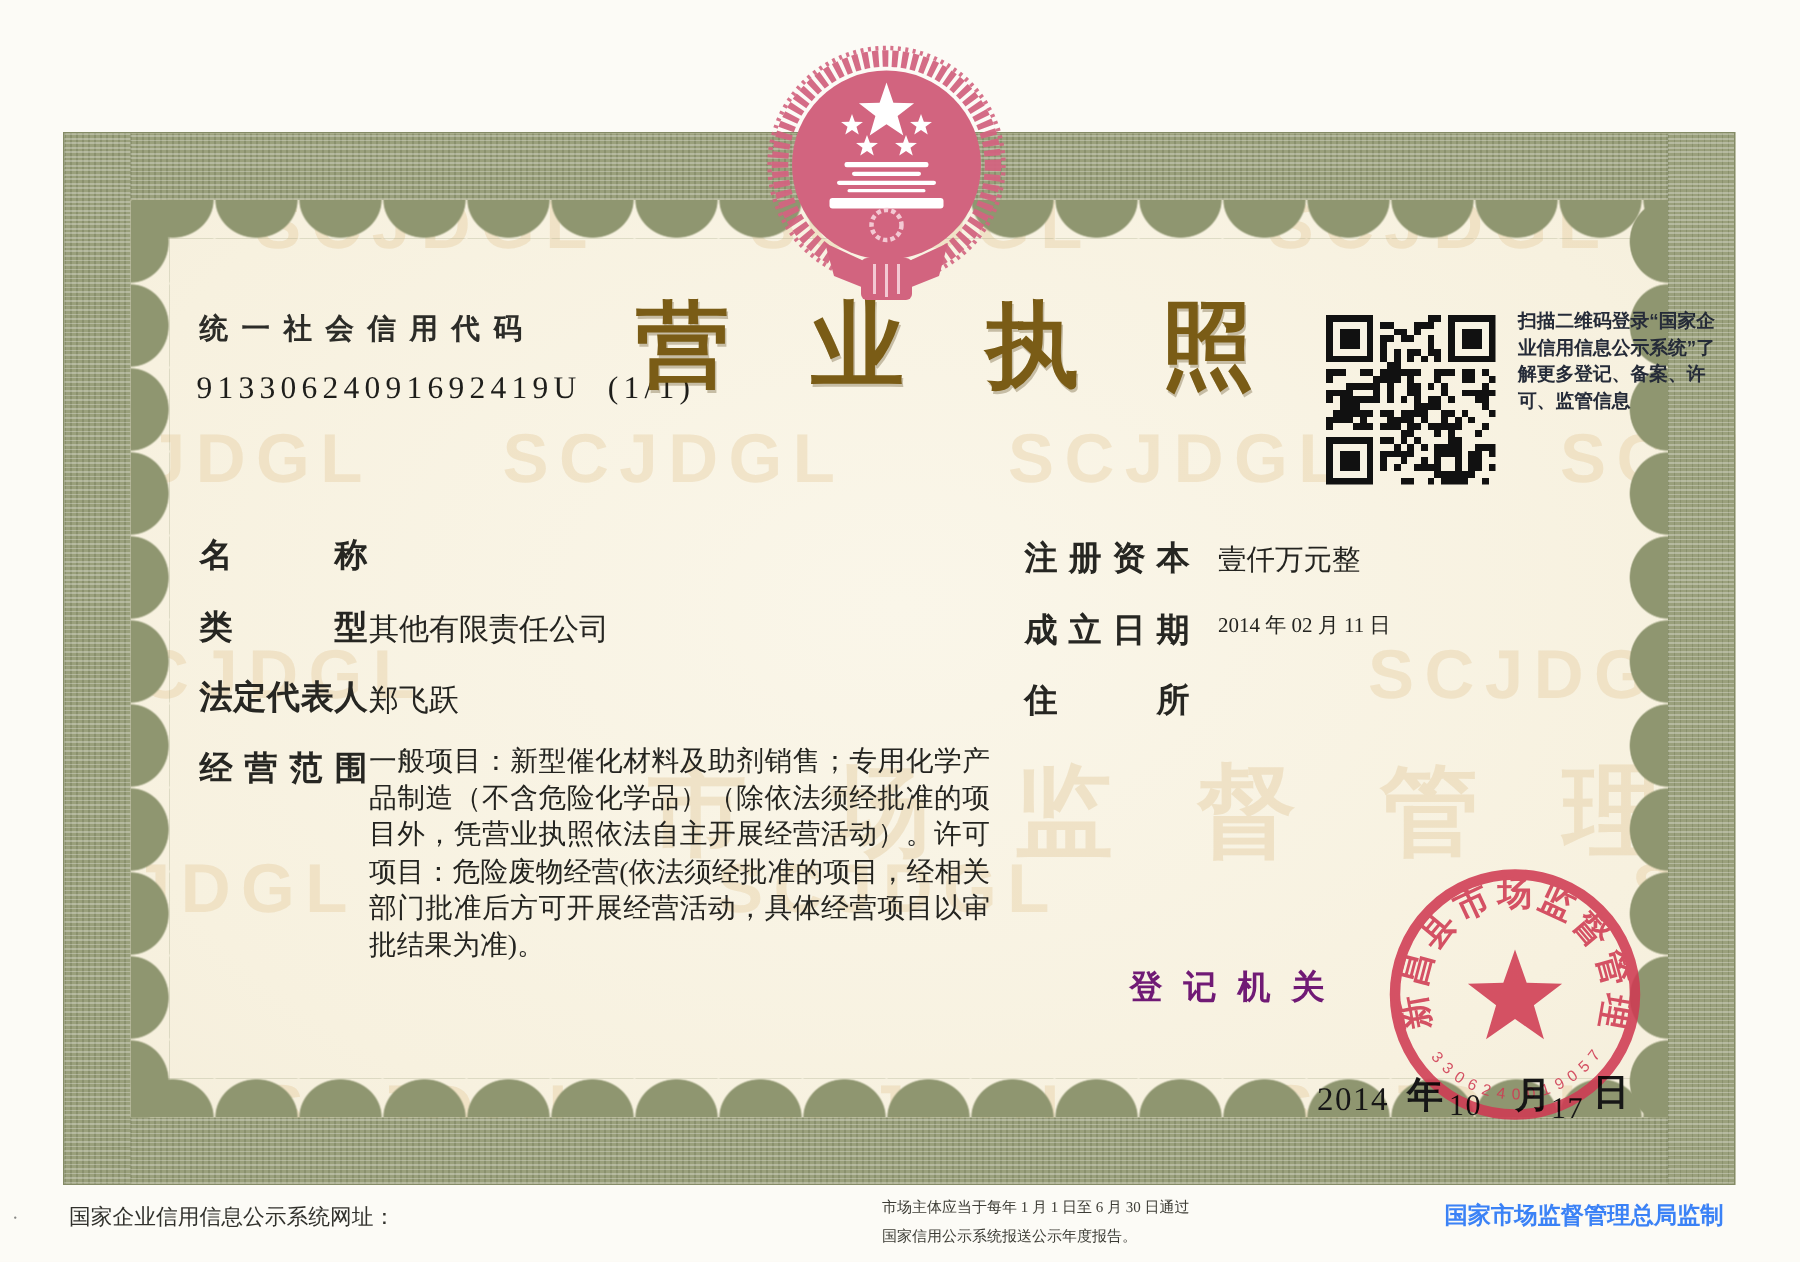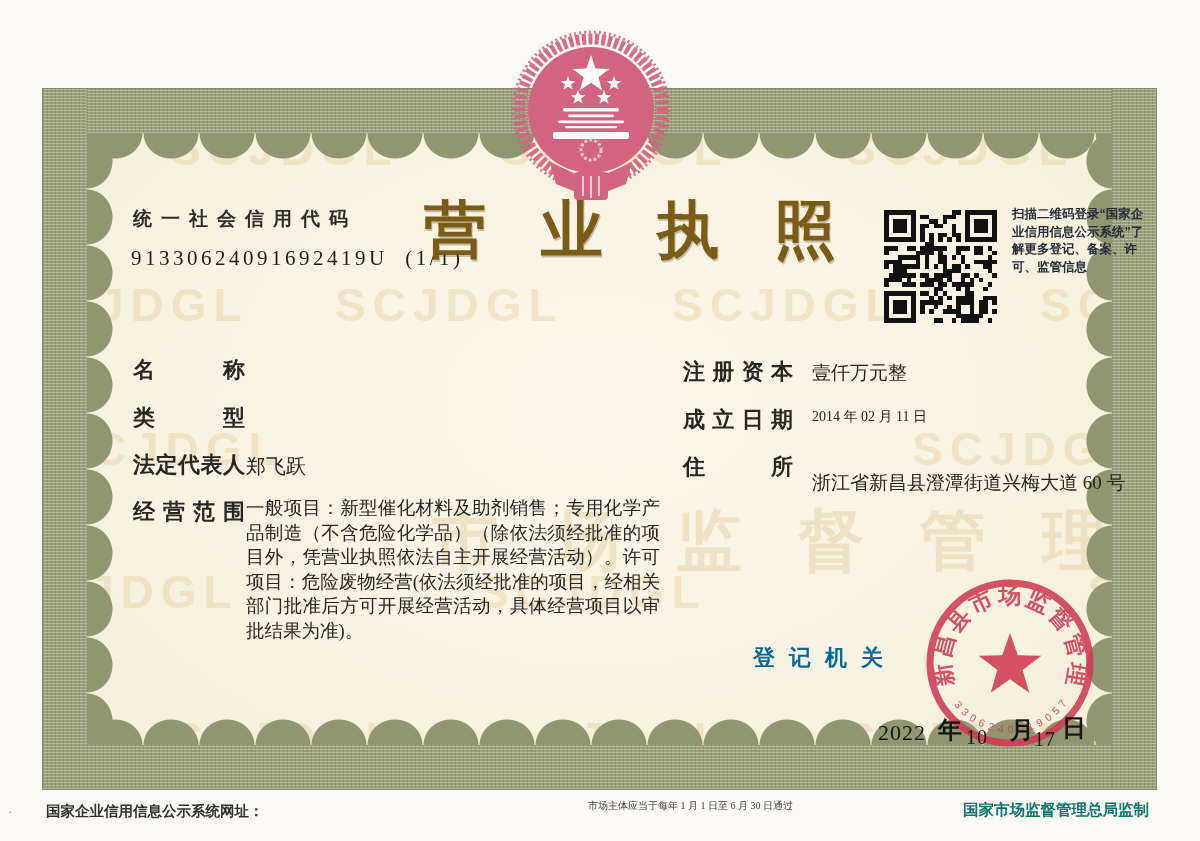--- a/index.html
+++ b/index.html
@@ -65,39 +65,39 @@
                 font-family:"Liberation Sans", sans-serif; }
 
   .label { position:absolute; font-size:22px; font-weight:bold; color:#262622; }
   .spread { display:flex; justify-content:space-between; }
   .value { position:absolute; font-size:20px; color:#242420; }
 
   .scope-text { position:absolute; left:246px; top:496px; width:414px; font-size:18.5px;
                 line-height:24.5px; color:#242420; text-align:justify; }
 
   .reg-label { position:absolute; left:753px; top:643px; font-size:22px; font-weight:bold;
-               letter-spacing:14px; color:#0369a1; }
+               letter-spacing:14px; color:#701a75; }
 
   .seal { position:absolute; left:915px; top:568px; width:190px; height:190px;
           opacity:.88; mix-blend-mode:multiply; z-index:4; }
 
   .date-part { position:absolute; color:#161616; }
   .d-num { font-size:22px; letter-spacing:1px; }
   .d-unit { font-size:24px; font-weight:bold; }
 
   
   .footer { position:absolute; left:0; top:792px; width:1200px; height:49px; z-index:3;
             color:#31312c; }
-  .footer-left { position:absolute; left:46px; top:10px; font-size:14.5px; font-weight:bold; }
+  .footer-left { position:absolute; left:46px; top:10px; font-size:14.5px; font-weight:normal; }
   .footer-smudge { position:absolute; left:8px; top:12px; font-size:13px; color:rgba(40,40,40,.55);
             letter-spacing:2px; }
   .footer-mid { position:absolute; left:588px; top:4px; font-size:10px; line-height:19px;
             color:#3c3c35; }
   .footer-right { position:absolute; left:963px; top:8px; font-size:15.5px; font-weight:bold;
-            color:#0f766e; }
+            color:#3b82f6; }
 </style>
 </head>
 <body>
 
 <div class="page">
 
   <div class="paper">
     <div class="wm" style="left:128px; top:34px;">SCJDGL</div>
     <div class="wm" style="left:458px; top:34px;">SCJDGL</div>
     <div class="wm" style="left:803px; top:34px;">SCJDGL</div>
@@ -402,20 +402,21 @@
 
     <div class="label spread" style="left:133px; top:355px; width:112px;">
         <span>名</span>
         <span>称</span>
       </div>
 
     <div class="label spread" style="left:133px; top:403px; width:112px;">
         <span>类</span>
         <span>型</span>
       </div>
+    <div class="value" style="left:246px; top:406px;">其他有限责任公司</div>
 
     <div class="label spread" style="left:133px; top:450px; width:112px;">
         <span>法</span>
         <span>定</span>
         <span>代</span>
         <span>表</span>
         <span>人</span>
       </div>
     <div class="value" style="left:246px; top:453px;">郑飞跃</div>
 
@@ -440,49 +441,49 @@
         <span>立</span>
         <span>日</span>
         <span>期</span>
       </div>
     <div class="value" style="left:812px; top:408px; font-size:14px;">2014 年 02 月 11 日</div>
 
     <div class="label spread" style="left:683px; top:452px; width:110px;">
         <span>住</span>
         <span>所</span>
       </div>
-    <div class="value" style="left:812px; top:470px; font-size:19px;">浙江省新昌县澄潭街道兴梅大道 60 号</div>
 
     <div class="reg-label">登记机关</div>
 
     <svg class="seal" viewBox="0 0 190 190">
       <defs>
         <path id="sealArcTop" d="M 40.6,120.4 A 60,60 0 1 1 149.4,120.4" fill="none"></path>
         <path id="sealArcBottom" d="M 34.4,130 A 70,70 0 0 0 155.6,130" fill="none"></path>
       </defs>
       <circle cx="95" cy="95" r="80" fill="none" stroke="#cf3a52" stroke-width="7"></circle>
       <polygon fill="#cf3a52" points="95,65 102.8,87.2 126.4,87.8 107.6,102.1 114.3,124.8 95,111.3 75.7,124.8 82.4,102.1 63.6,87.8 87.2,87.2"></polygon>
       <text font-size="23" font-weight="bold" fill="#cf3a52" font-family="Liberation Serif, serif">
         <textPath href="#sealArcTop" startOffset="4" textLength="258" lengthAdjust="spacing">新昌县市场监督管理局</textPath>
       </text>
       <text font-size="10.5" fill="#cf3a52" font-family="Liberation Sans, sans-serif">
         <textPath href="#sealArcBottom" startOffset="8" textLength="132" lengthAdjust="spacing">3306240019057</textPath>
       </text>
     </svg>
 
-    <span class="date-part d-num" style="left:878px; top:720px;">2022</span>
+    <span class="date-part d-num" style="left:878px; top:720px;">2014</span>
     <span class="date-part d-unit" style="left:938px; top:714px;">年</span>
     <span class="date-part d-num" style="left:966px; top:726px; font-size:20px;">10</span>
     <span class="date-part d-unit" style="left:1010px; top:714px;">月</span>
     <span class="date-part d-num" style="left:1034px; top:728px; font-size:20px;">17</span>
     <span class="date-part d-unit" style="left:1062px; top:712px;">日</span>
   </div>
 
   <div class="footer">
     <div class="footer-smudge">·</div>
     <div class="footer-left">国家企业信用信息公示系统网址：</div>
     <div class="footer-mid">
       <div>市场主体应当于每年 1 月 1 日至 6 月 30 日通过</div>
+      <div>国家信用公示系统报送公示年度报告。</div>
     </div>
     <div class="footer-right">国家市场监督管理总局监制</div>
   </div>
 
 </div>
 
 </body></html>

